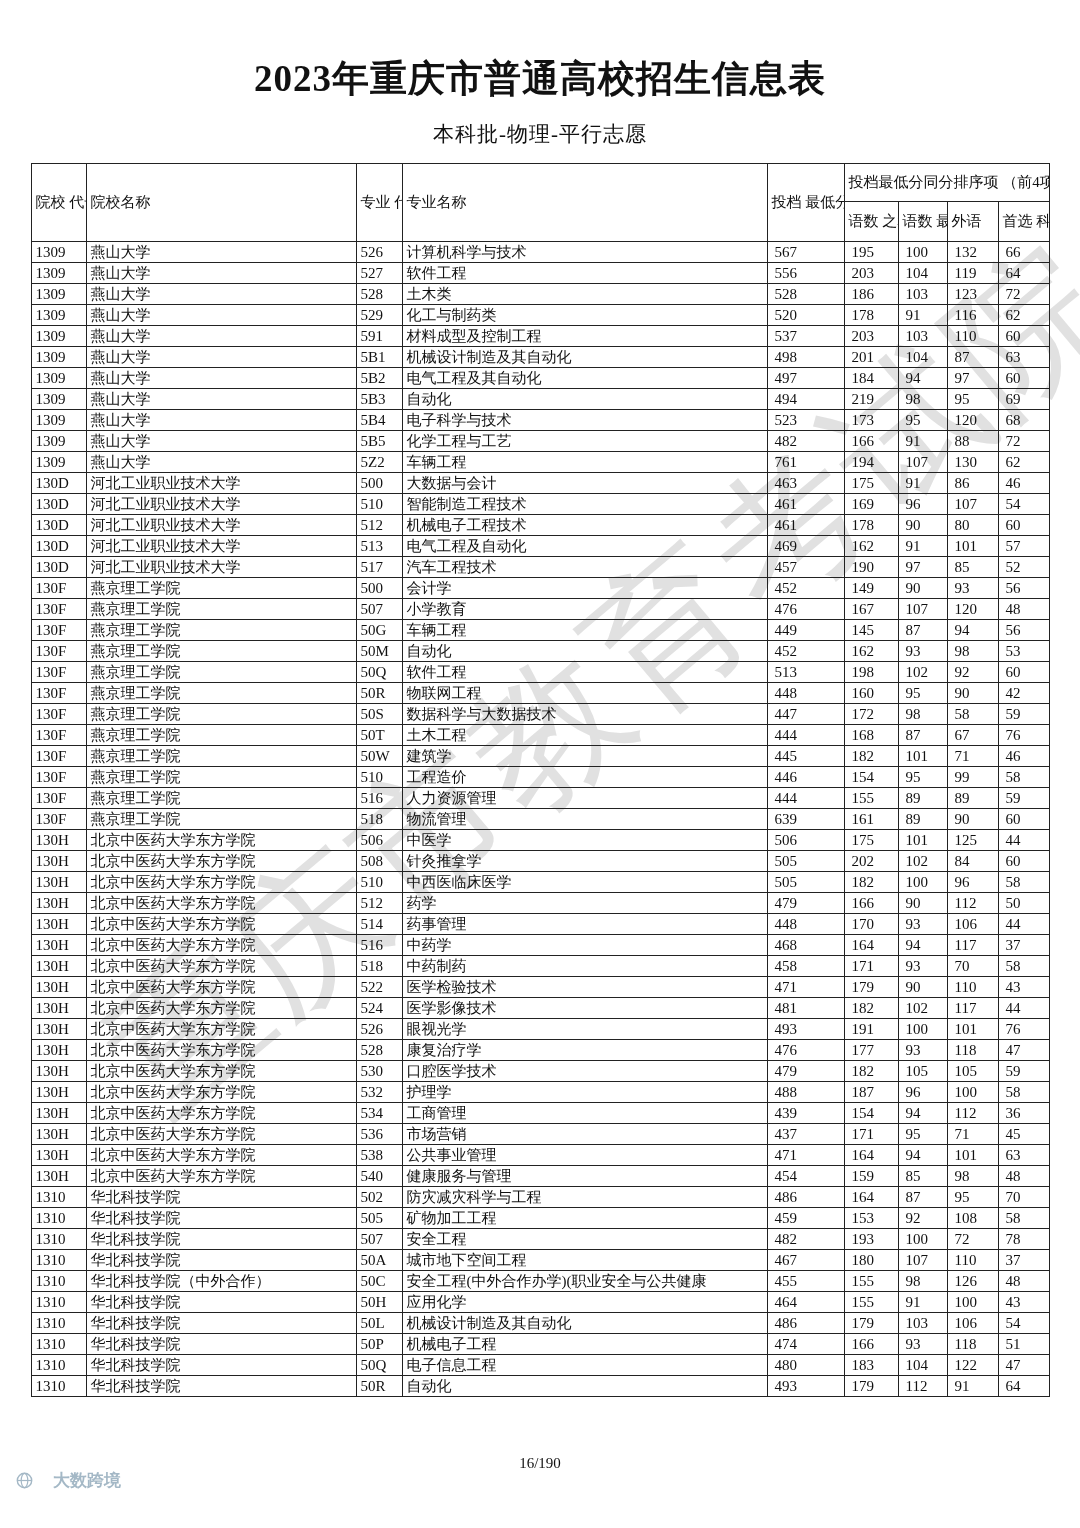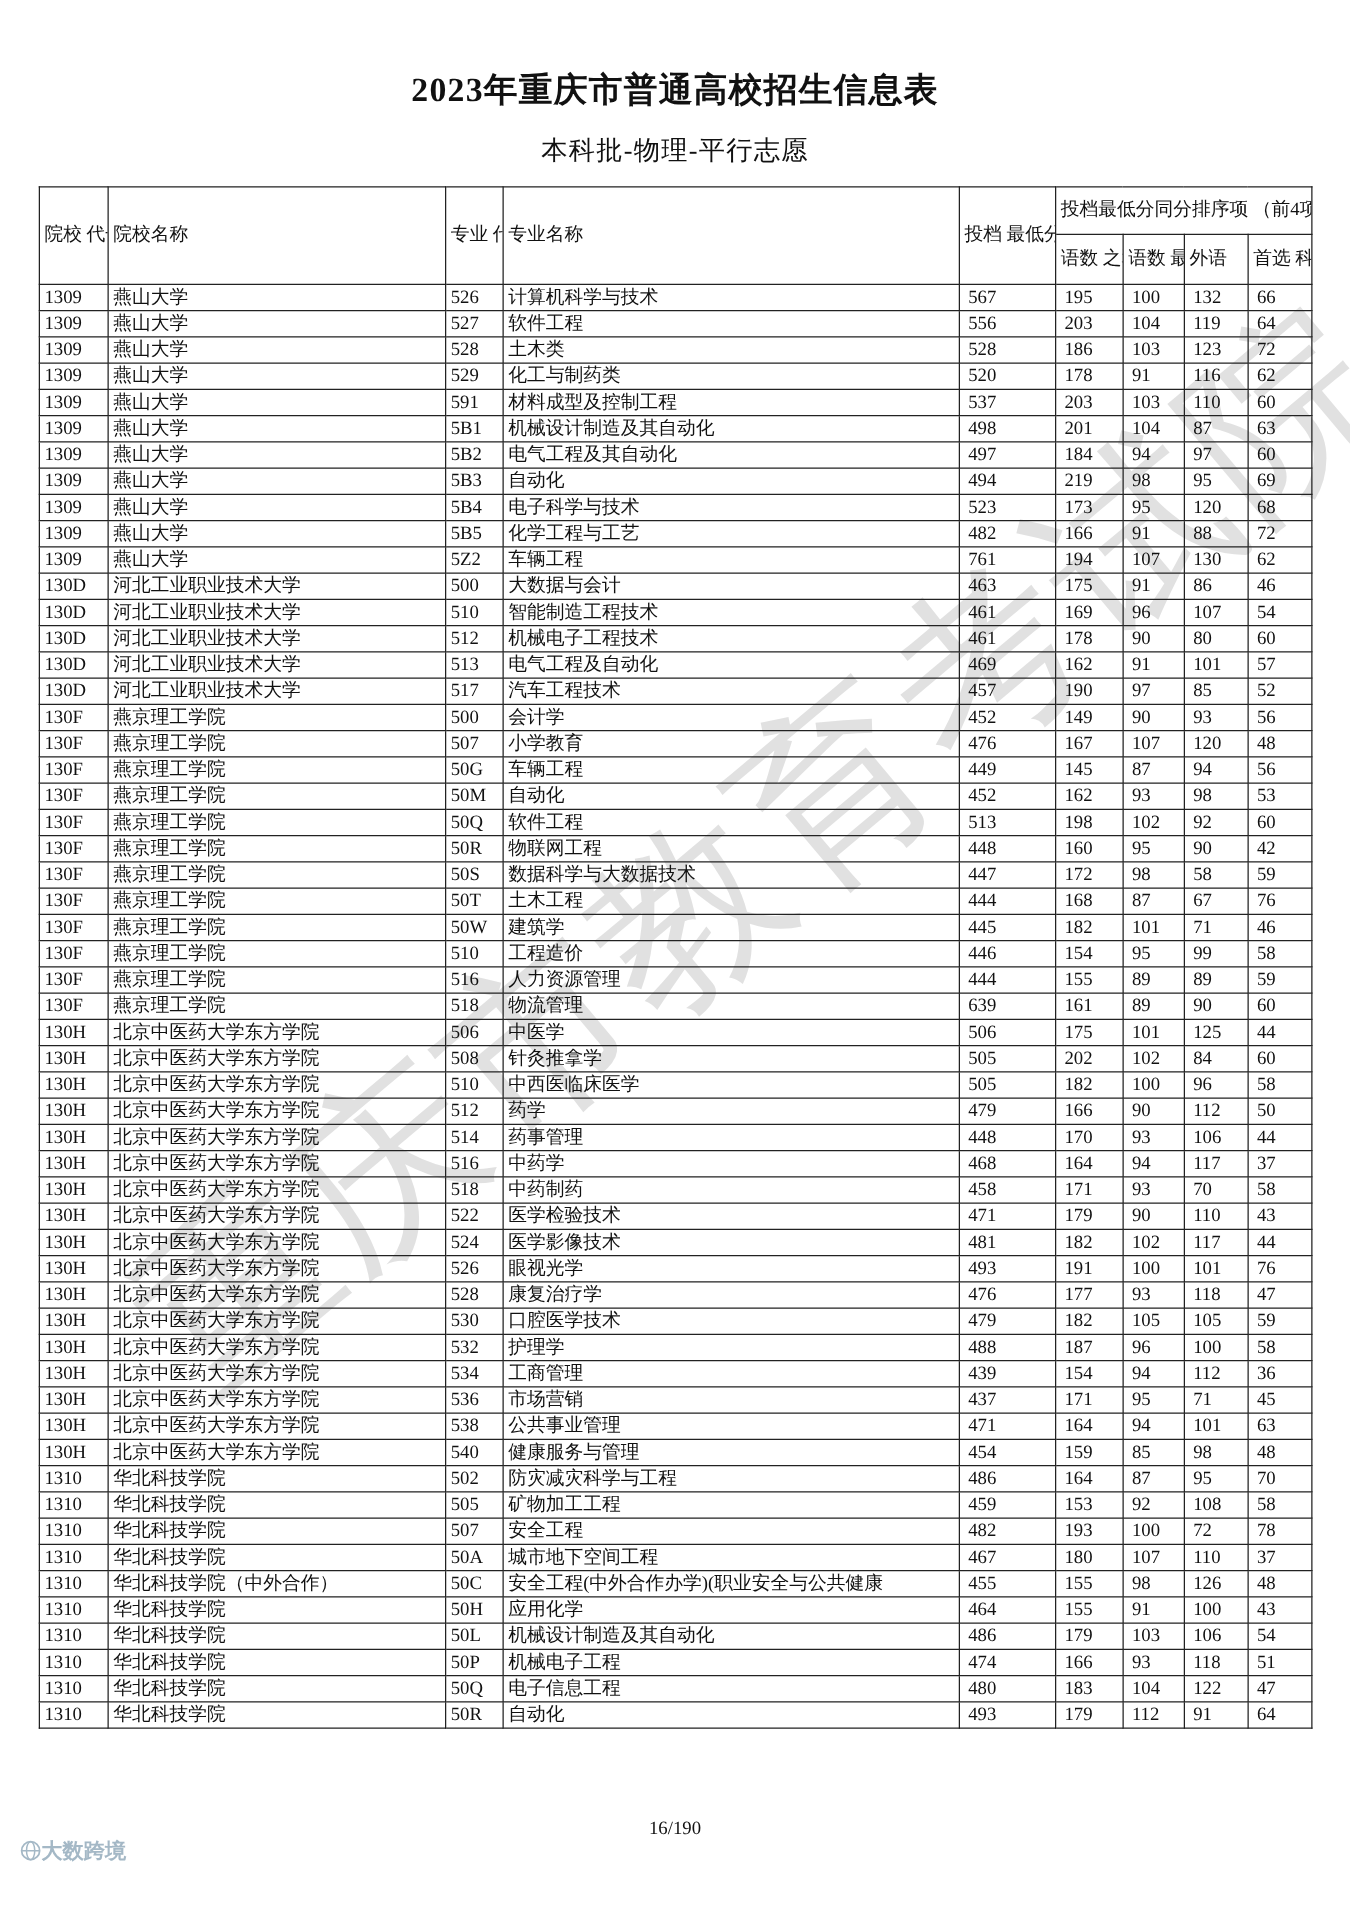--- a/index.html
+++ b/index.html
@@ -24,21 +24,21 @@
     white-space: nowrap;
     color: rgba(120,120,120,0.22);
     z-index: 0;
     pointer-events: none;
     text-align: center;
   }
   .title {
     margin: 0;
     padding-top: 54px;
     text-align: center;
-    font-size: 27px;
+    font-size: 37px;
     font-weight: bold;
     letter-spacing: 1px;
     position: relative;
     z-index: 1;
   }
   .subtitle {
     margin: 0;
     margin-top: 16px;
     text-align: center;
     font-size: 21px;
@@ -81,21 +81,21 @@
     text-align: center;
     font-size: 15px;
     z-index: 1;
   }
   .logo {
     position: absolute;
     left: 16px;
     bottom: 36px;
     display: flex;
     align-items: center;
-    gap: 0;
+    gap: 20px;
     color: #a4b8c6;
     font-size: 17px;
     font-weight: bold;
     z-index: 1;
     font-family: "Liberation Sans", sans-serif;
   }
   .logo svg { display: block; }
 </style>
 </head>
 <body>

